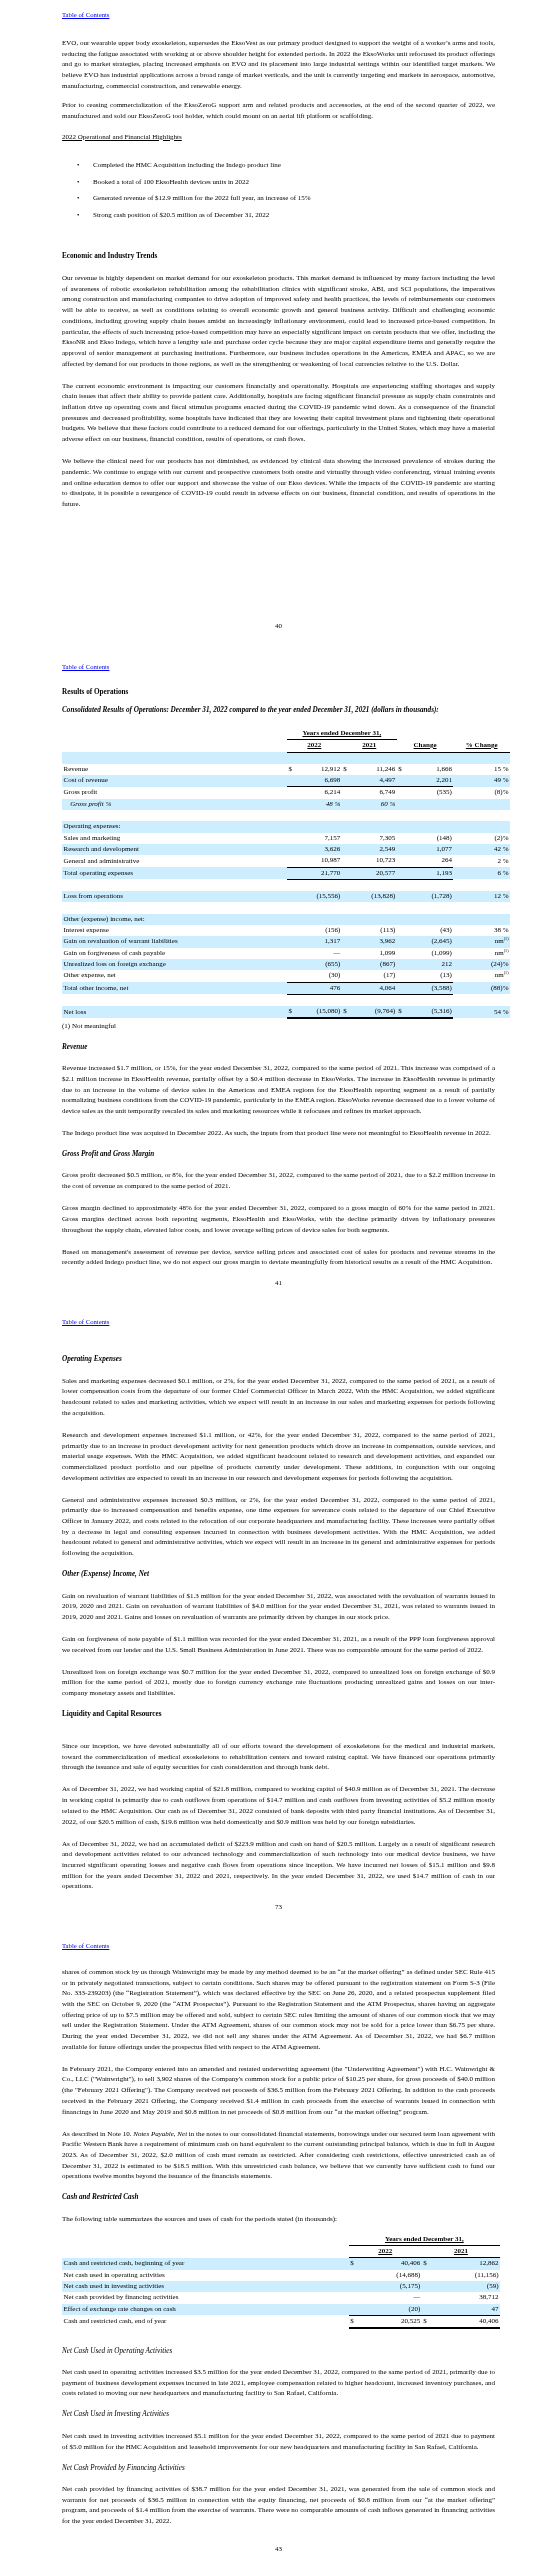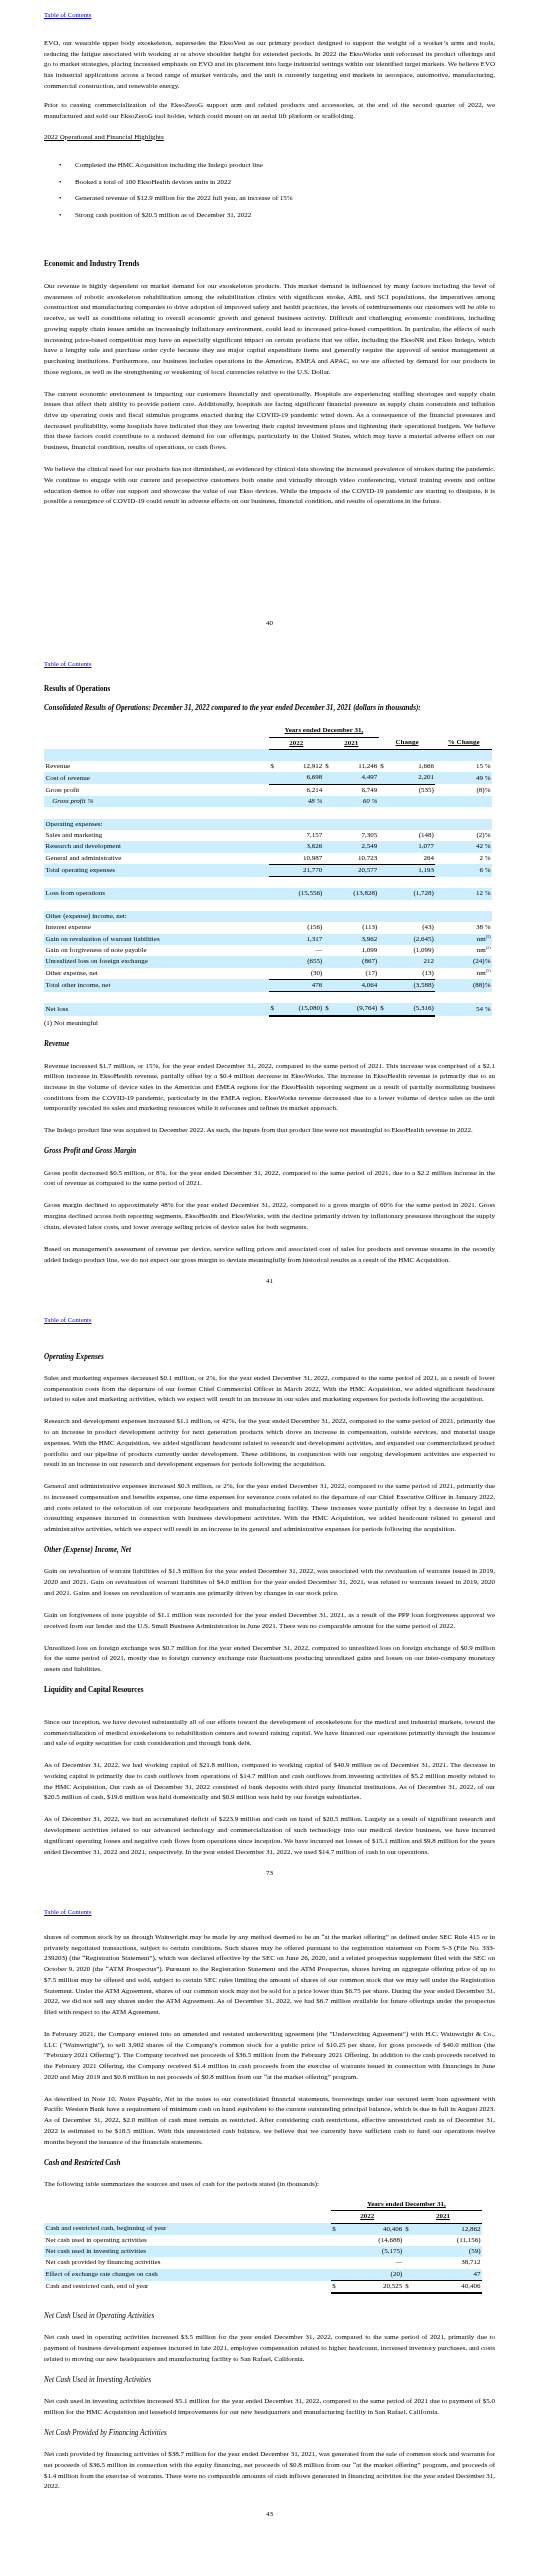--- a/index.html
+++ b/index.html
@@ -1,24 +1,24 @@
 <!DOCTYPE html>
 <html style="font-size:8.2px"><head>
 <meta charset="utf-8">
 <style>
   html, body { margin: 0; padding: 0; background: #ffffff; }
   body { width: 544px; font-family: "Liberation Serif", "DejaVu Serif", serif; color: #000; font-size: 7px; }
-  .page { padding: 0 49px 0 44px; }
+  .page { padding: 0 49px 0 62px; }
   .toc-link { color: #0000ee; text-decoration: underline; font-size: 6.7px; display: inline-block; cursor: pointer; }
   p { margin: 0 0 8.8px 0; line-height: 10.7px; text-align: justify; }
   .section-head { font-weight: bold; margin: 0 0 9.3px 0; font-size: 7.2px; }
   .ital-head { font-weight: bold; font-style: italic; margin: 0 0 9.3px 0; font-size: 7.2px; }
   .plain-ital-head { font-style: italic; margin: 0 0 9.3px 0; font-size: 7.2px; }
   .underline-head { text-decoration: underline; margin: 0 0 15.5px 0; }
-  ul.bullets { margin: 0 0 22px 0; padding-left: 31px; list-style: none; }
+  ul.bullets { margin: 0 0 14px 0; padding-left: 31px; list-style: none; }
   ul.bullets li { position: relative; margin-bottom: 7.2px; line-height: 9.3px; }
   ul.bullets li::before { content: "\2022"; position: absolute; left: -16px; }
   .page-num { text-align: center; margin: 0; }
   table.fin { border-collapse: collapse; width: 448px; font-size: 7px; }
   table.fin td { padding: 0 1.5px; height: 11.3px; line-height: 11.3px; white-space: nowrap; }
   tr.shade td { background: #cceeff; }
   .num { text-align: right; }
   .cur { text-align: left; width: 7.2px; }
   .hdr { font-weight: bold; text-align: center; text-decoration: underline; }
   .bb { border-bottom: 1px solid #000; }
@@ -207,21 +207,21 @@
       <td>Gain on revaluation of warrant liabilities</td>
       <td></td>
           <td class="num">1,317</td>
       <td></td>
           <td class="num">3,962</td>
       <td></td>
           <td class="num">(2,645)</td>
       <td class="num"><span>nm</span><sup>(1)</sup></td>
     </tr>
     <tr>
-      <td>Gain on forgiveness of note payable</td>
+      <td>Gain on forgiveness of cash payable</td>
       <td></td>
           <td class="num">—</td>
       <td></td>
           <td class="num">1,099</td>
       <td></td>
           <td class="num">(1,099)</td>
       <td class="num"><span>nm</span><sup>(1)</sup></td>
     </tr>
     <tr class="shade">
       <td>Unrealized loss on foreign exchange</td>

